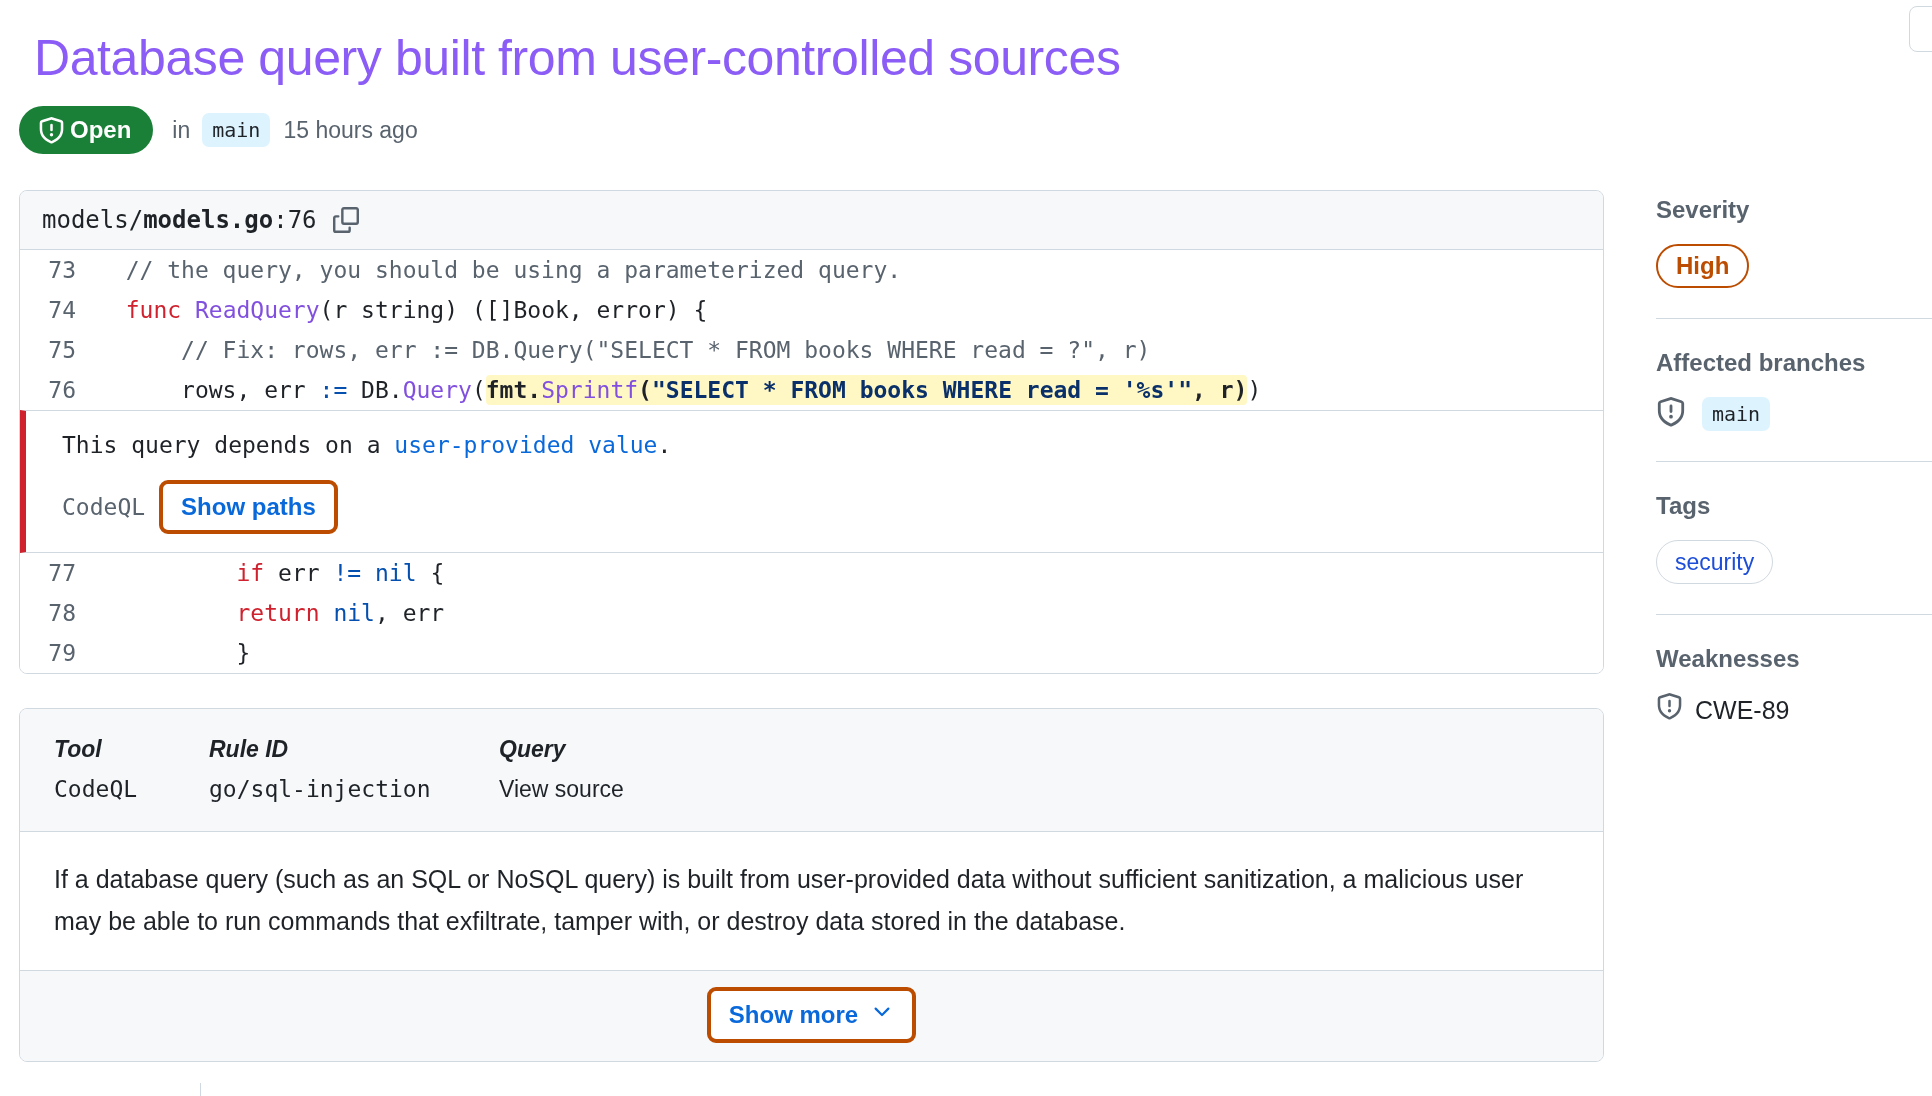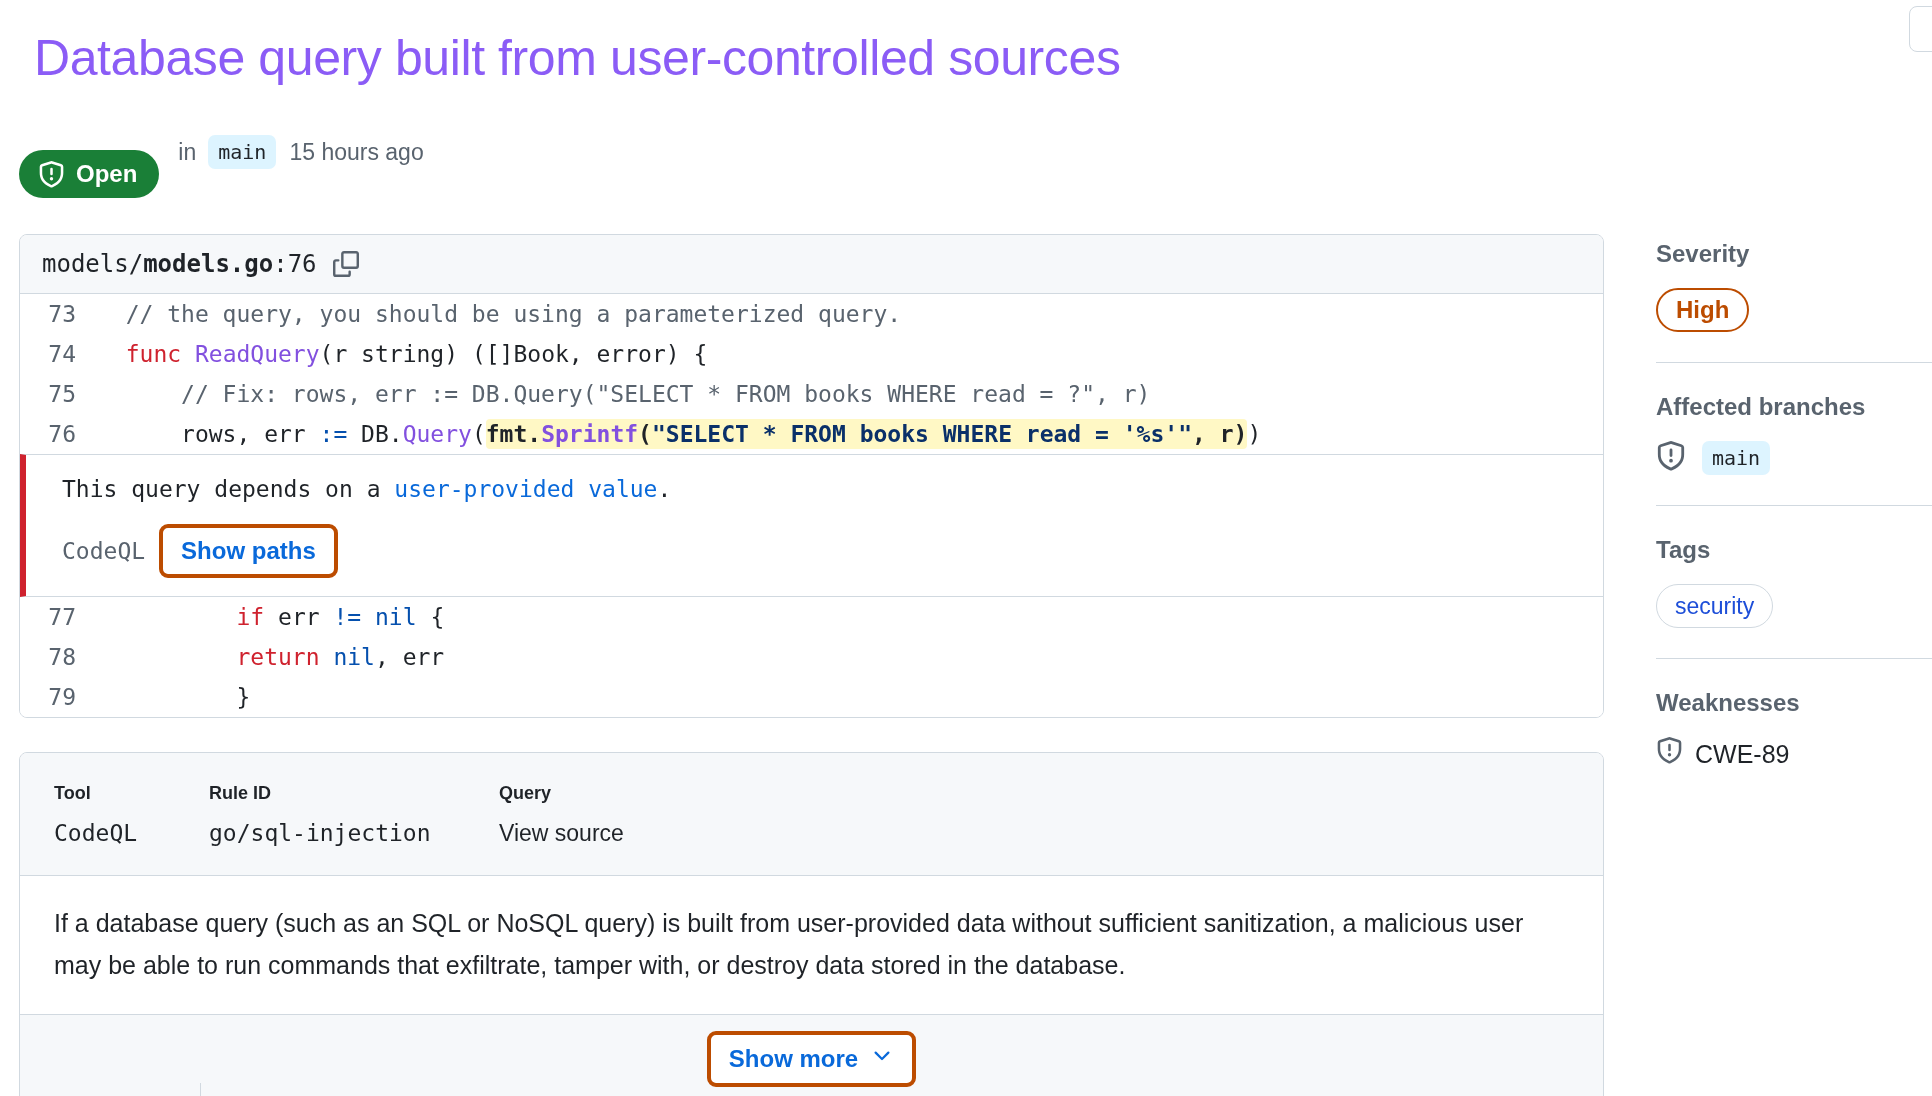--- a/index.html
+++ b/index.html
@@ -51,29 +51,28 @@
   }
   .meta-row {
     display: flex;
     align-items: center;
     margin-top: 19px;
     gap: 0;
   }
   .state-badge {
     display: inline-flex;
     align-items: center;
-    gap: 11px;
+    gap: 5px;
     background: #1a7f37;
     color: #ffffff;
     border-radius: 999px;
     padding: 9px 22px 9px 19px;
     font-size: 24px;
     font-weight: 600;
     line-height: 30px;
-    margin-top: 44px;
   }
   .state-badge svg { display:block; }
   .meta-in {
     font-size: 23px;
     color: #59636e;
     margin-left: 19px;
   }
   .branch-chip {
     display: inline-block;
     background: #ddf4ff;
@@ -163,21 +162,21 @@
   .tok-fn      { color:#8250df; }
   .tok-op      { color:#0550ae; }
   .tok-blue    { color:#0550ae; }
   .hl {
     background:#fff8c5;
     border-radius: 4px;
     padding: 2px 0;
   }
   .hl .tok-str { color:#0a3069; font-weight:700; }
   .hl .b { font-weight:700; color:#1f2328; }
-  .hl .tok-fn { font-weight:700; }
+  .hl .tok-fn { font-weight:400; }
 
   
   .alert {
     border-top: 1px solid #d1d9e0;
     border-bottom: 1px solid #d1d9e0;
     border-left: 6px solid #cf222e;
     background: #ffffff;
     padding: 17px 0 18px 36px;
   }
   .alert-text {
@@ -225,25 +224,26 @@
     background: #f6f8fa;
     border-bottom: 1px solid #d1d9e0;
     padding: 24px 0 26px 34px;
     display: flex;
   }
   .dcol { display:flex; flex-direction:column; }
   .dcol-tool  { width: 155px; }
   .dcol-rule  { width: 290px; }
   .dcol-query { width: 300px; }
   .dcol-label {
-    font-size: 18px;
+    font-size: 23px;
     font-weight: 700;
     color: #1f2328;
     line-height: 32px;
     margin-bottom: 8px;
+    font-style: italic;
   }
   .dcol-value {
     font-size: 23px;
     color: #1f2328;
     line-height: 32px;
     font-family: "DejaVu Sans Mono", monospace;
   }
   .dcol-value.plain { font-family: "Liberation Sans", sans-serif; }
 
   .details-body {

